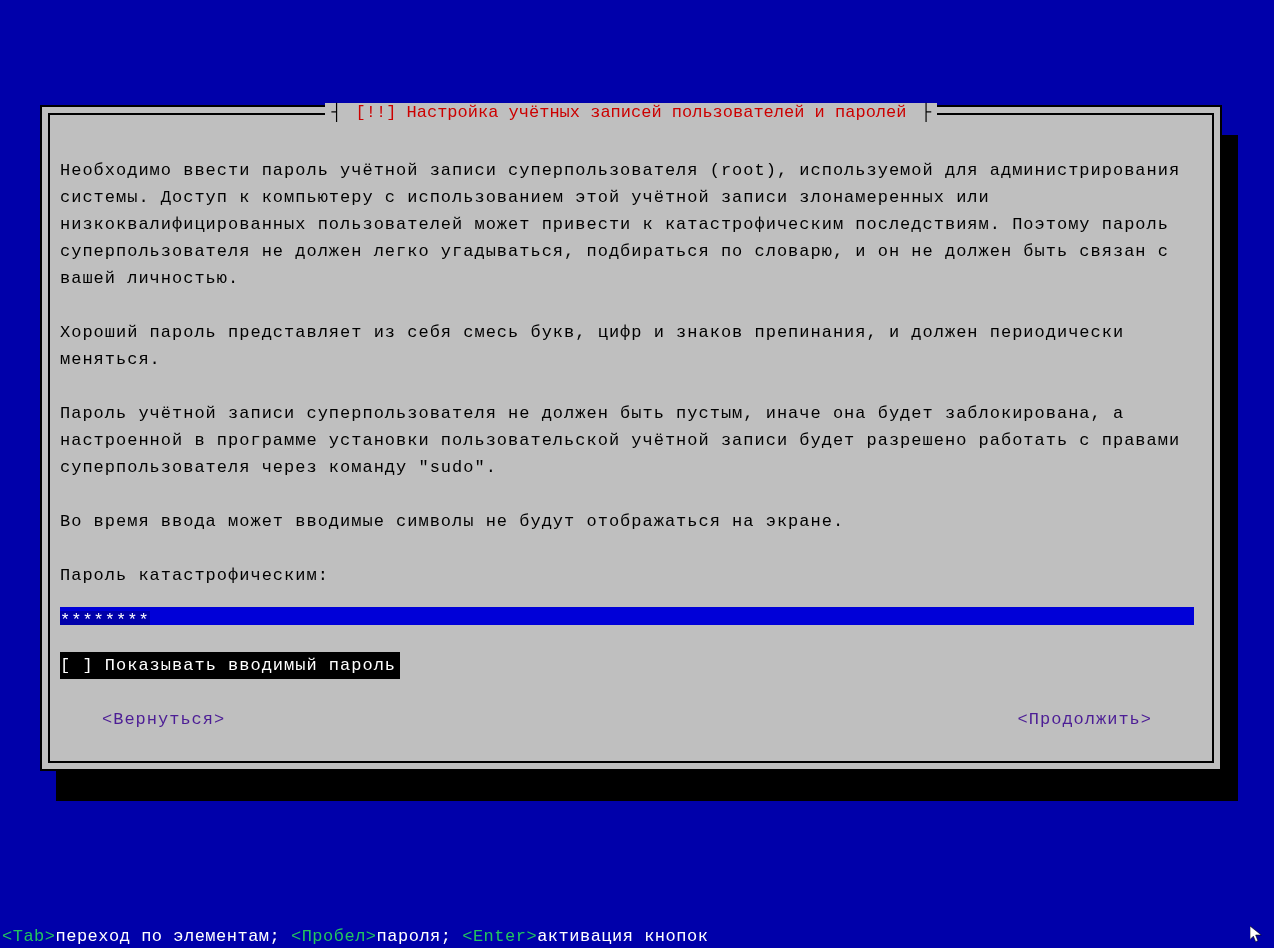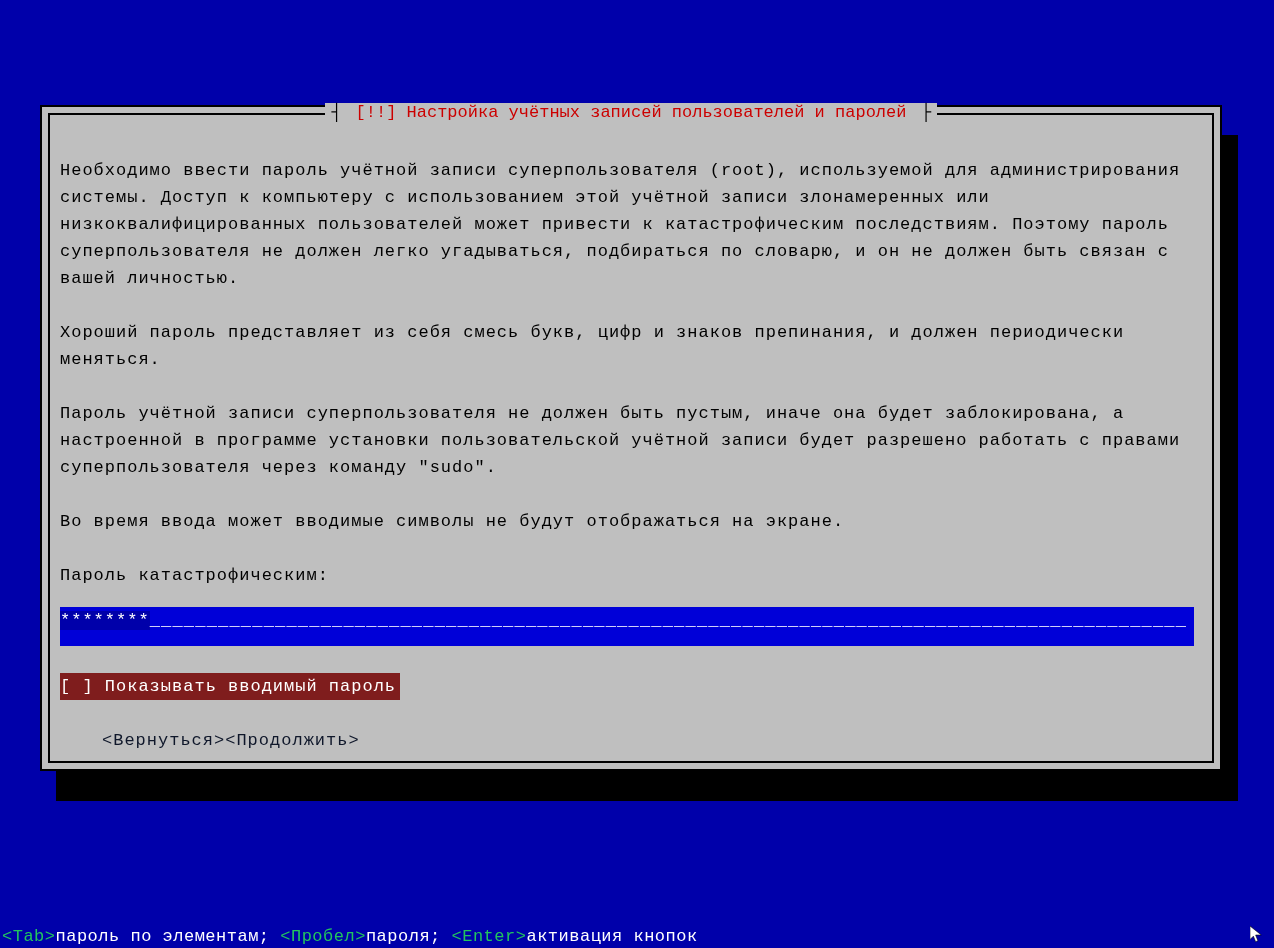--- a/index.html
+++ b/index.html
@@ -69,52 +69,53 @@
     .para {
       margin-bottom: 27px;
     }
     .prompt-label {
       margin-bottom: 18px;
     }
     .password-field {
       width: 100%;
       background: #0000d8;
       color: #ffffff;
-      height: 39px;
+      height: 18px;
       line-height: 27px;
       margin-bottom: 27px;
       overflow: hidden;
       white-space: nowrap;
     }
     .password-value {
       background: #0000aa;
       color: #ffffff;
       display: inline;
       padding: 0;
     }
     .password-underscore {
       color: #ffffff;
       letter-spacing: 1.2px;
     }
     .checkbox-row {
-      background: #7f1d1d;
+      background: #000000;
       color: #ffffff;
       display: inline-block;
       padding: 0 4px 0 0;
       height: 27px;
       line-height: 27px;
       margin-bottom: 27px;
     }
     .checkbox-box {
       display: inline;
     }
     .button-row {
       display: flex;
+      justify-content: space-between;
       padding: 0 42px;
-      color: #0f172a;
+      color: #4c1d95;
     }
     .button {
       display: inline;
     }
     .footer {
       position: absolute;
       left: 0;
       bottom: 0;
       width: 100%;
       color: #ffffff;
@@ -161,18 +162,18 @@
       </div>
       <div class="button-row">
         <span class="button">&lt;Вернуться&gt;</span>
         <span class="button">&lt;Продолжить&gt;</span>
       </div>
     </div>
   </div>
 </div>
 
 <div class="footer">
-  <span class="footer-key">&lt;Tab&gt;</span><span>пароль по элементам; </span><span class="footer-key">&lt;Пробел&gt;</span><span>пароля; </span><span class="footer-key">&lt;Enter&gt;</span><span>активация кнопок</span>
+  <span class="footer-key">&lt;Tab&gt;</span><span>переход по элементам; </span><span class="footer-key">&lt;Пробел&gt;</span><span>пароля; </span><span class="footer-key">&lt;Enter&gt;</span><span>активация кнопок</span>
 </div>
 
 <svg class="cursor-icon" viewBox="0 0 16 16">
   <path d="M0 0 L0 12 L3 9 L5 14 L7 13 L5 8 L10 8 Z" fill="#ffffff" stroke="#000000" stroke-width="0.5"></path>
 </svg>
 
 </body></html>

